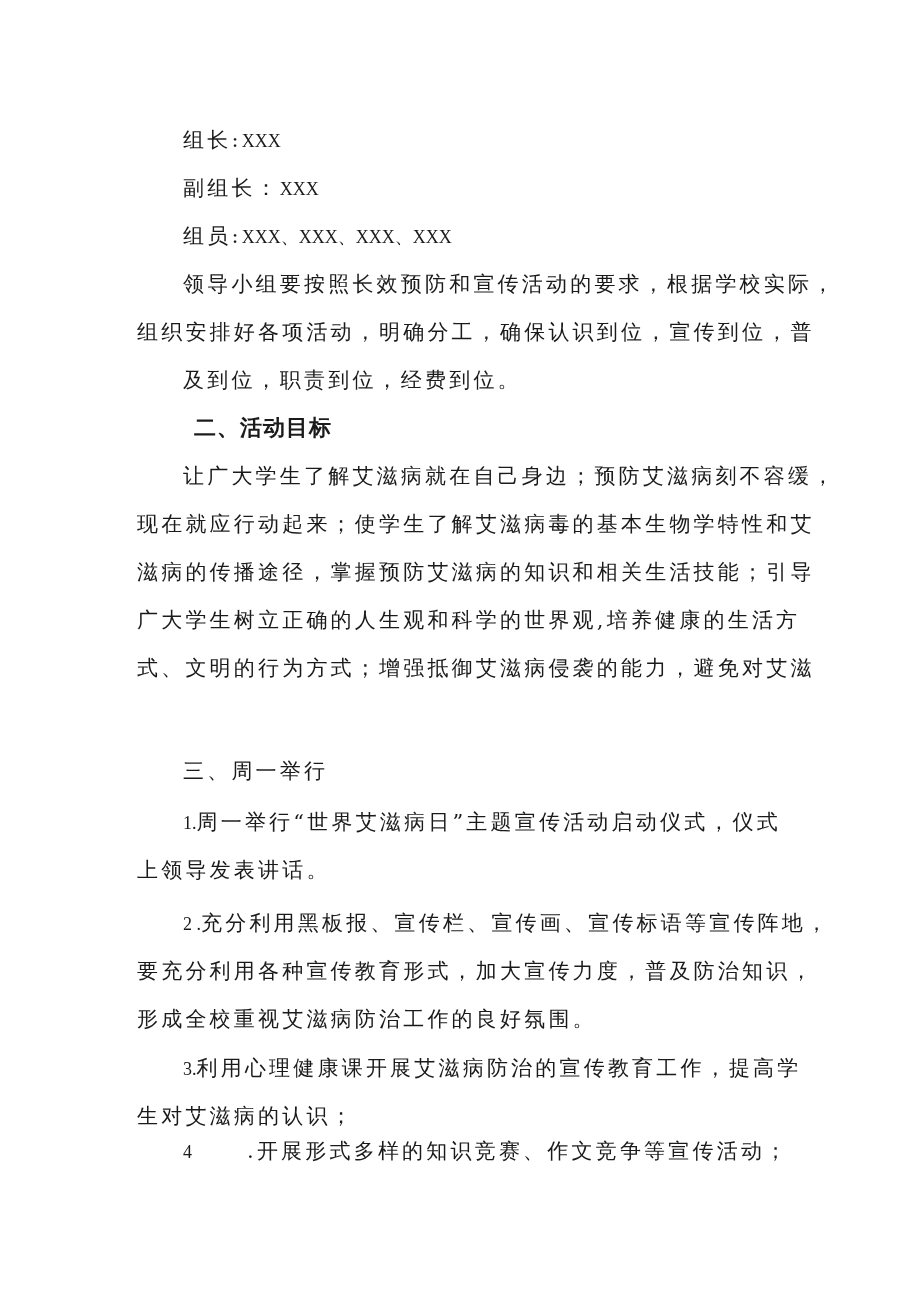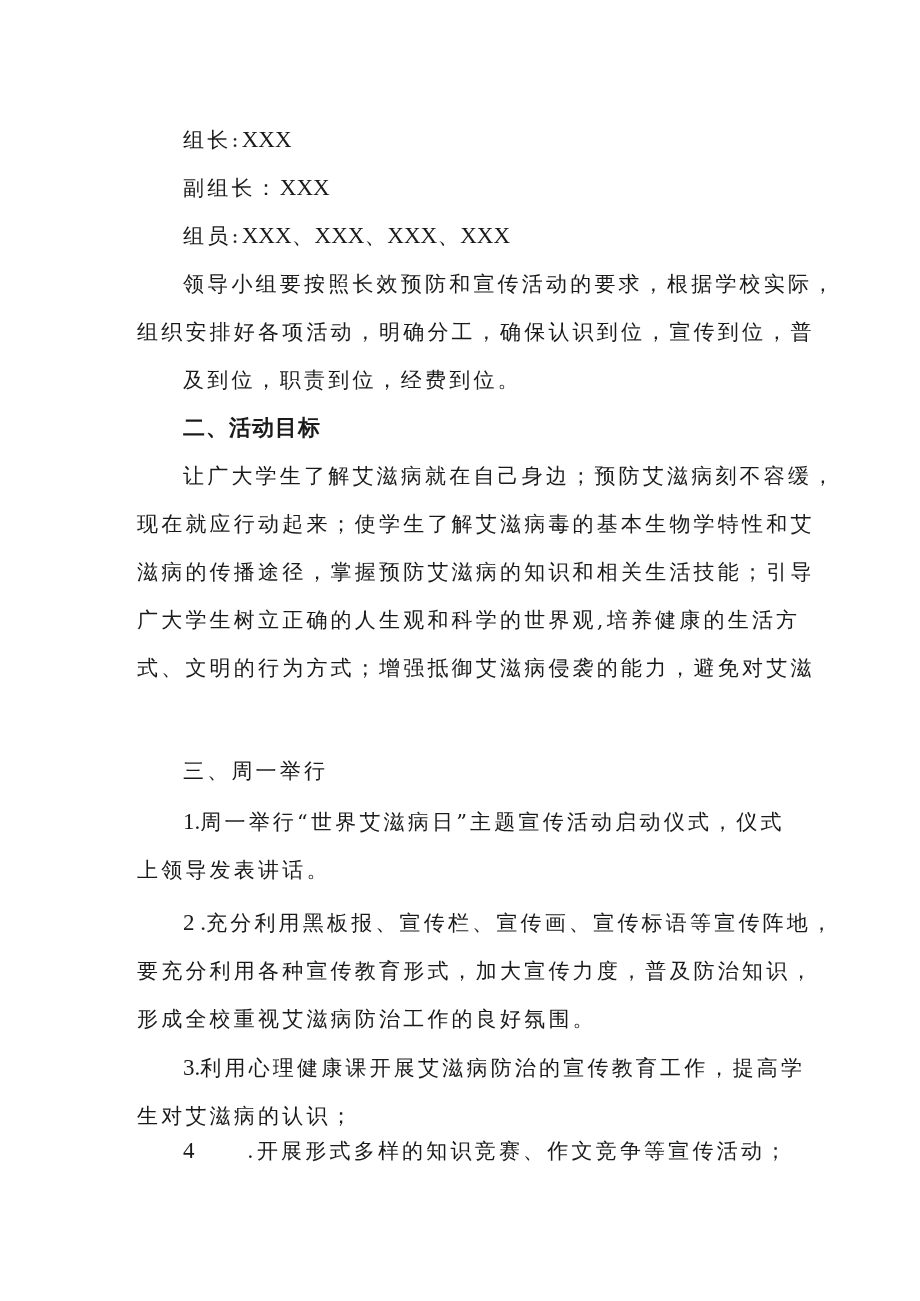--- a/index.html
+++ b/index.html
@@ -28,25 +28,26 @@
       font-size: 21px;
       line-height: 24px;
       white-space: nowrap;
       letter-spacing: 3.2px;
     }
     .heading-bold {
       font-family: "DejaVu Sans", "Liberation Sans", sans-serif;
       font-weight: bold;
       letter-spacing: 1px;
       font-size: 22px;
+      margin-left: 11px;
     }
     .latin {
       font-family: "Liberation Serif", "DejaVu Serif", serif;
       letter-spacing: 0;
-      font-size: 23px;
+      font-size: 18px;
     }
   </style>
 </head>
 <body>
 
 <div class="page">
 
   <div class="line" style="left:183px; top:128px;">
     <span>组长:</span><span class="latin">XXX</span>
   </div>

